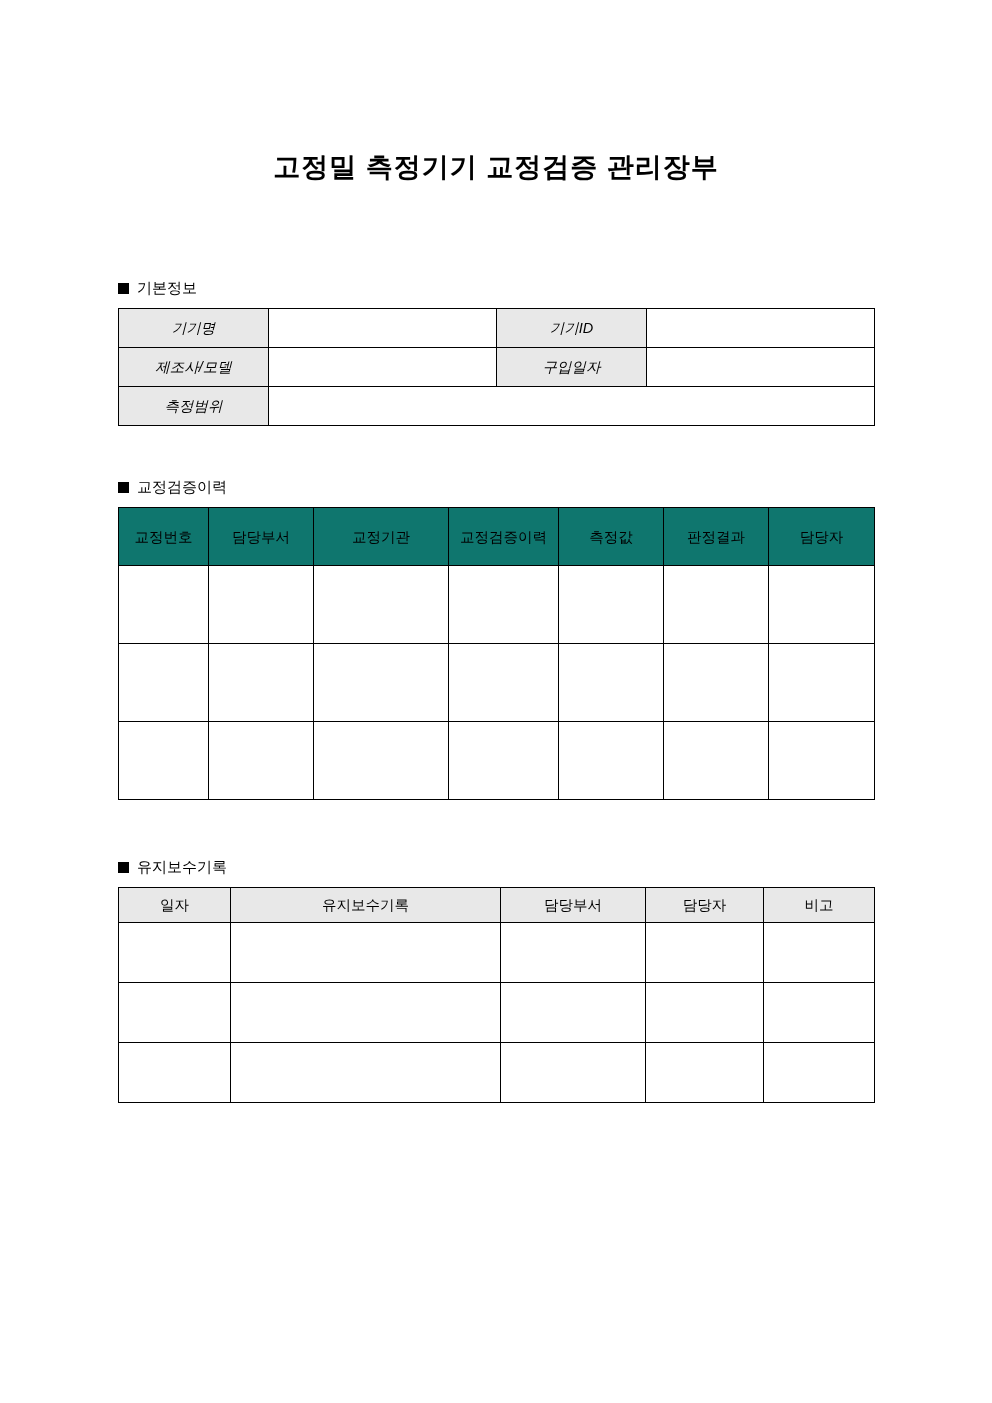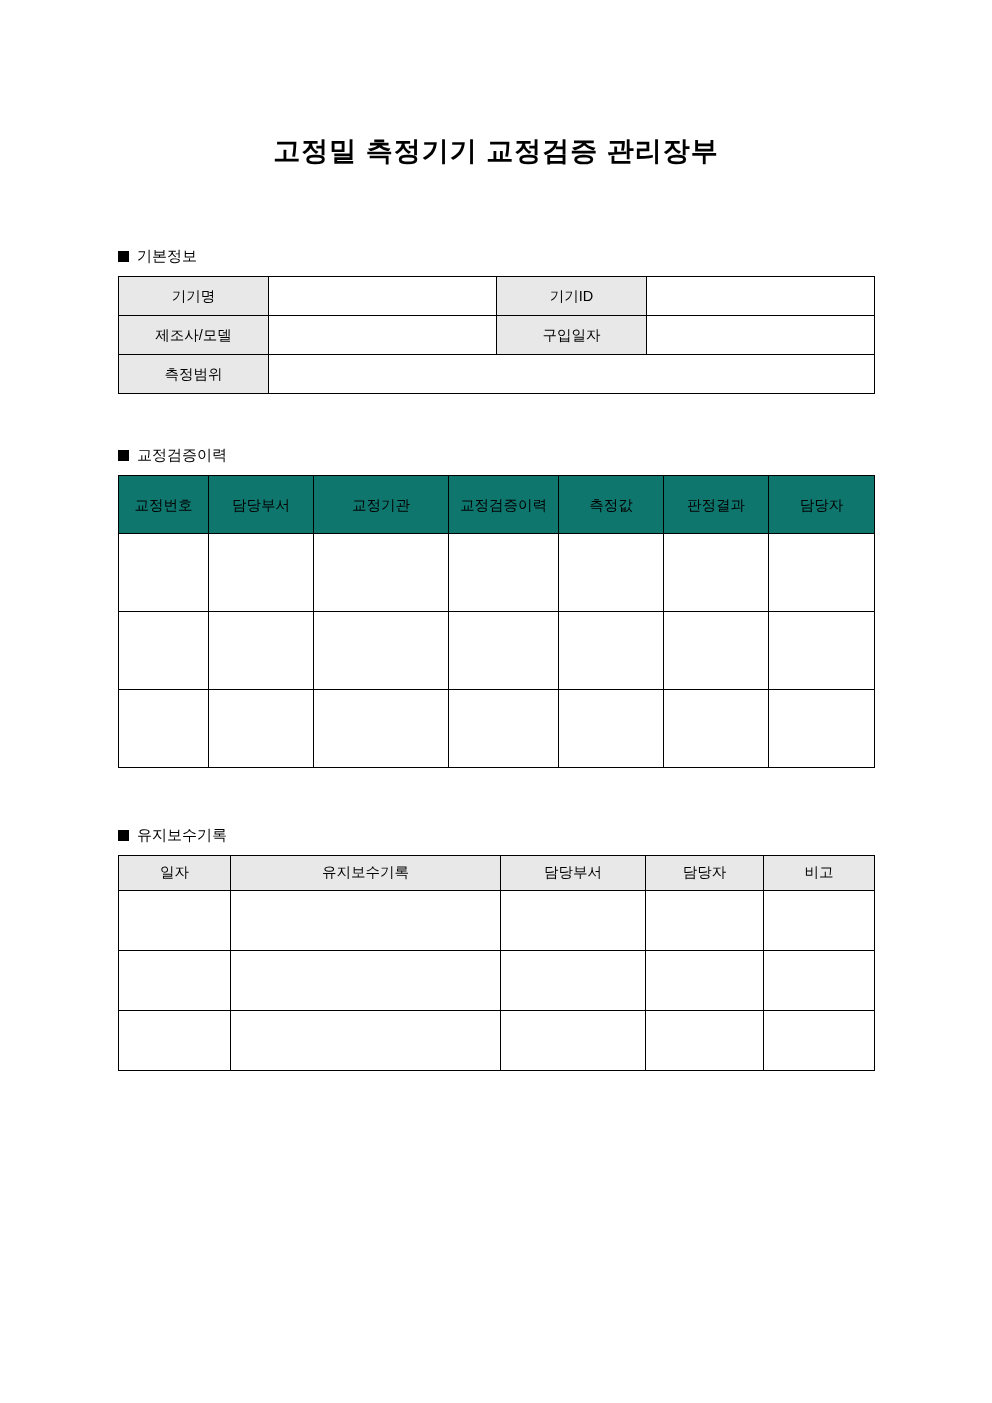--- a/index.html
+++ b/index.html
@@ -19,21 +19,21 @@
     height: 1403px;
     box-sizing: border-box;
     padding: 0;
     position: relative;
   }
   .doc-title {
     text-align: center;
     font-size: 27px;
     font-weight: bold;
     letter-spacing: 1px;
-    margin: 0;
+    margin: 16px;
     padding-top: 135px;
     line-height: 1.2;
   }
   .section {
     margin: 0 0 0 0;
   }
   .section-heading {
     font-size: 15px;
     font-weight: normal;
     margin: 0 0 10px 118px;
@@ -69,27 +69,27 @@
     text-align: center;
     vertical-align: middle;
     word-break: keep-all;
     line-height: 1.25;
   }
   .lbl {
     background: #e8e8e8;
   }
   
   #tbl-basic { width: 756px; }
-  #tbl-basic td { height: 38px; }
+  #tbl-basic td { height: 38px; font-style: italic; }
   
   #tbl-calib { width: 756px; }
   #tbl-calib thead td { height: 57px; background: #0f766e; }
   #tbl-calib tbody td { height: 77px; }
   
-  #tbl-maint { width: 756px; font-family: Liberation Mono, monospace; }
+  #tbl-maint { width: 756px; }
   #tbl-maint thead td { height: 34px; background: #e8e8e8; }
   #tbl-maint tbody td { height: 59px; }
 </style>
 </head>
 <body>
 
 <div class="page">
 
   <h1 class="doc-title">고정밀 측정기기 교정검증 관리장부</h1>
 

